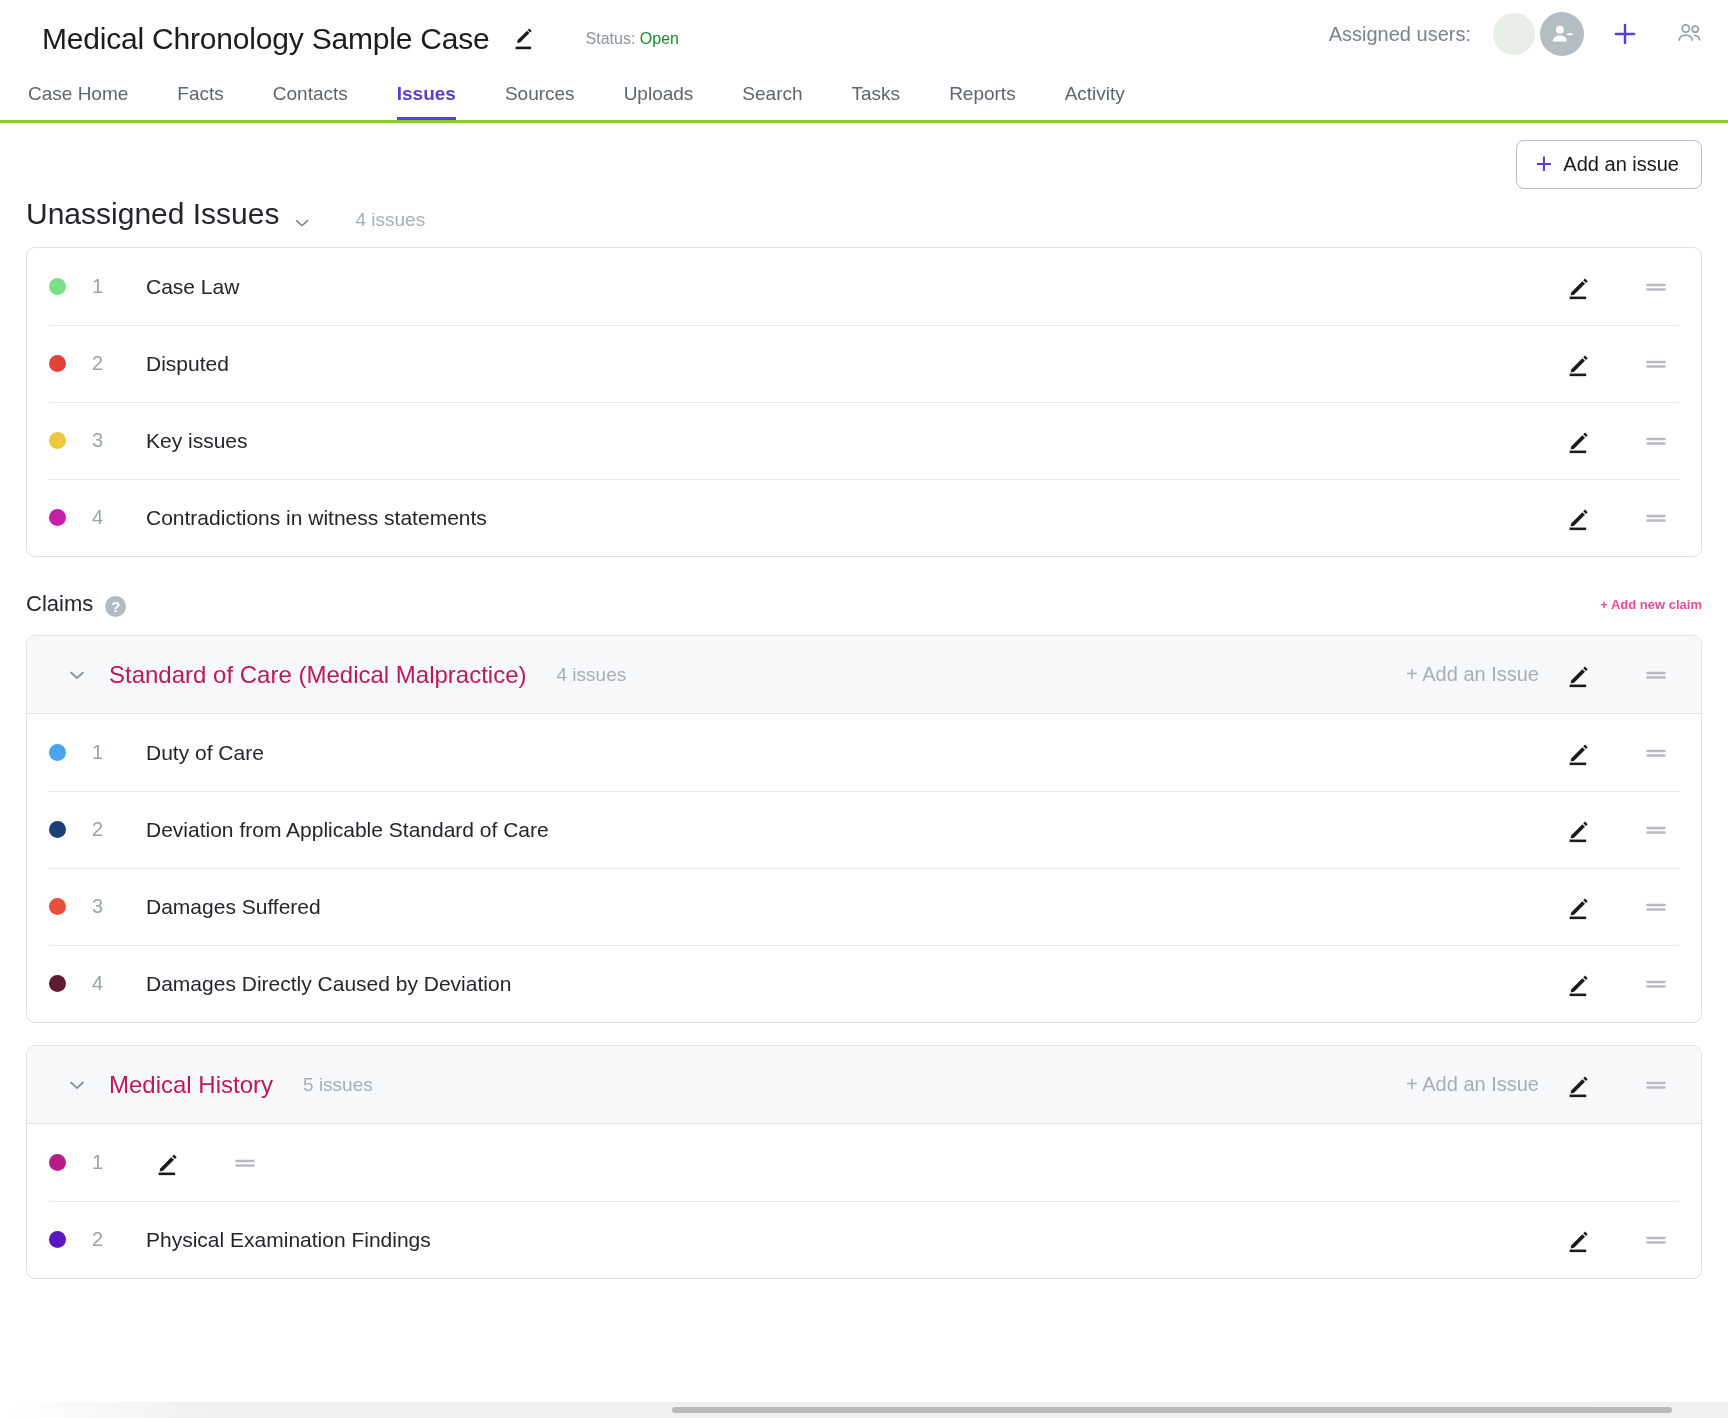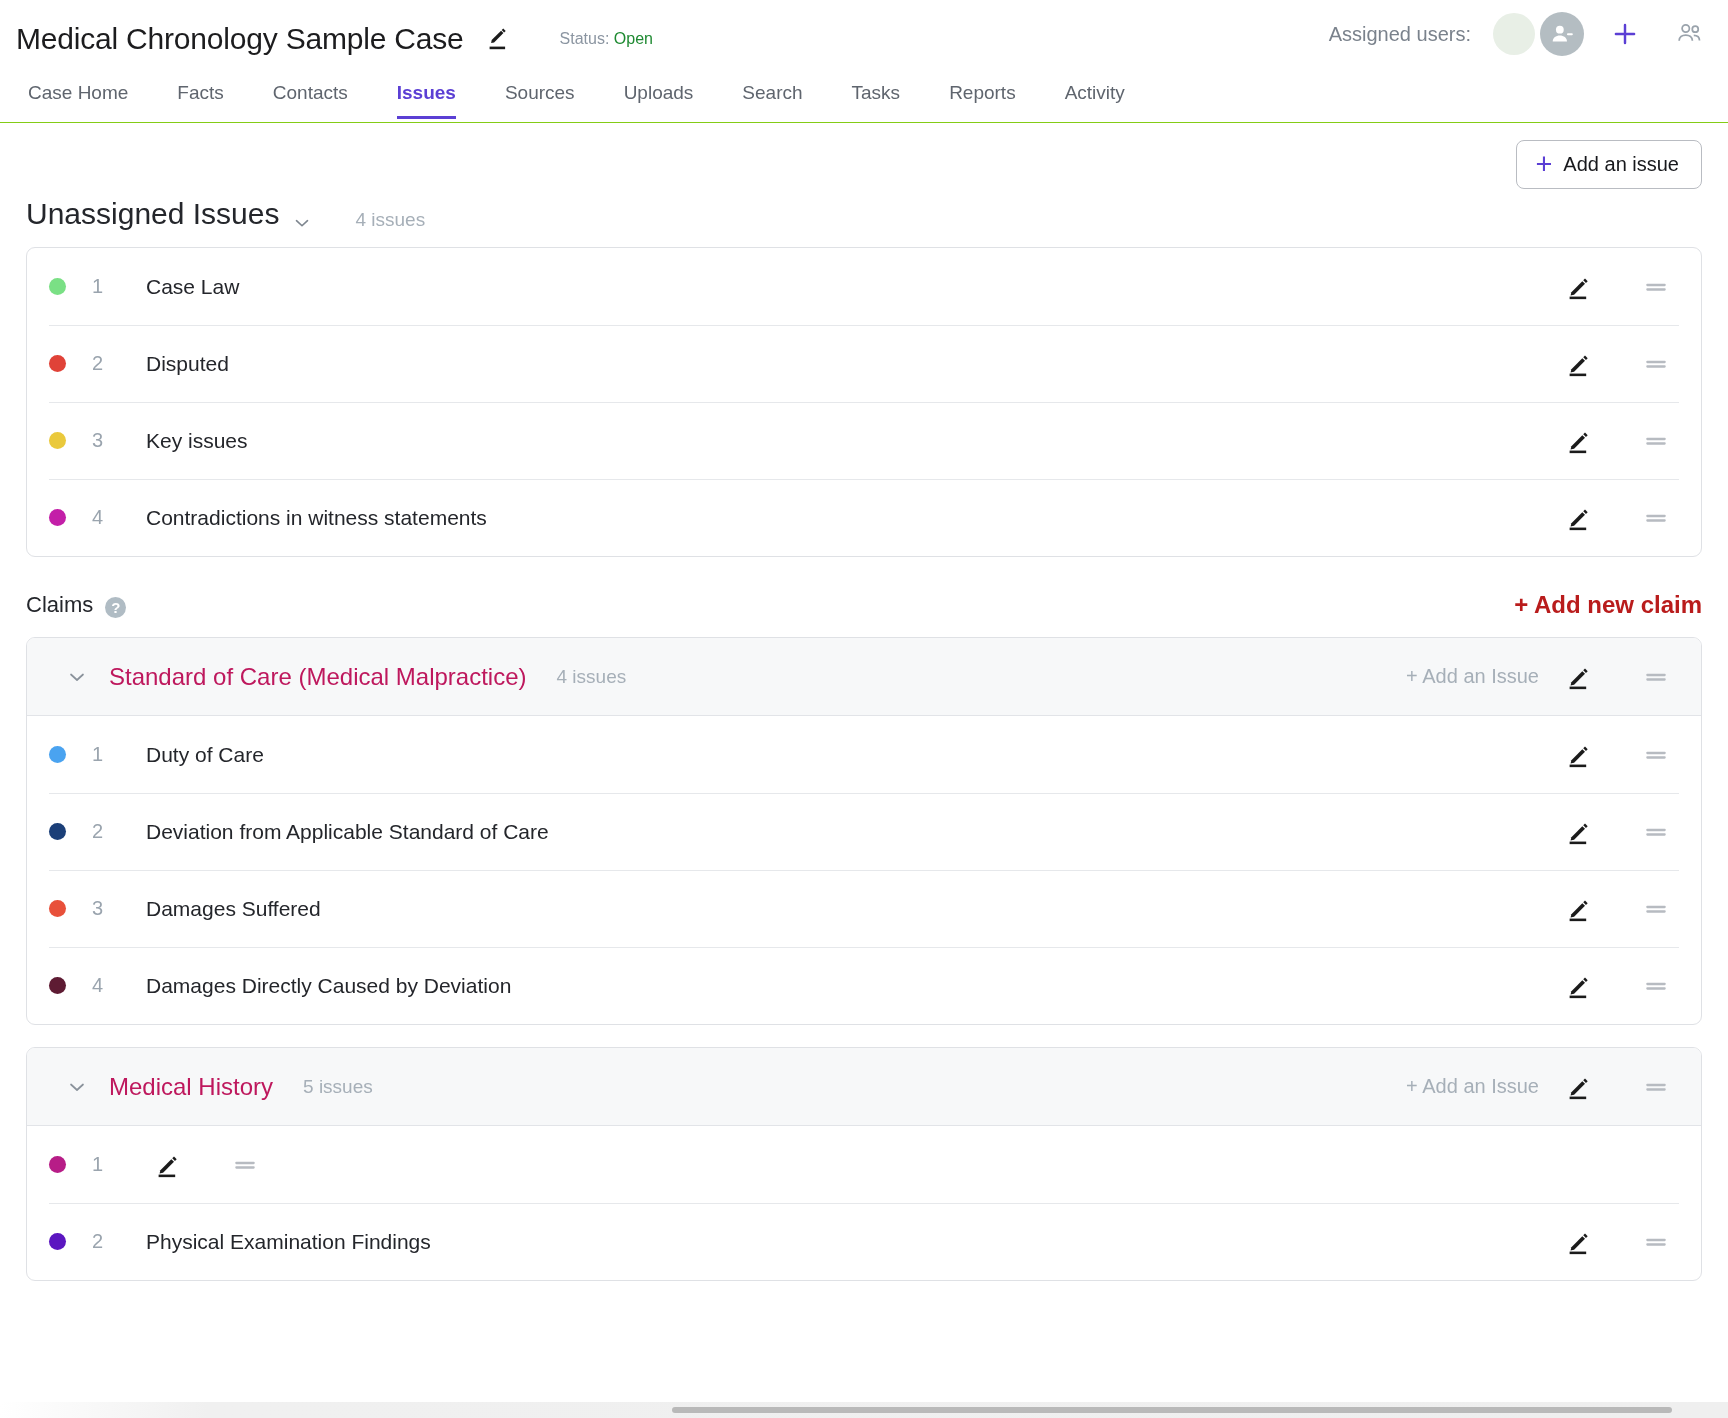--- a/index.html
+++ b/index.html
@@ -7,21 +7,21 @@
     width: 1728px;
     height: 1418px;
     background: #ffffff;
     font-family: "Liberation Sans", sans-serif;
     overflow: hidden;
   }
 
   
   .app-header {
     position: relative;
-    padding: 0 16px;
+    padding: 0 42px;
     height: 78px;
   }
   .title-row {
     display: flex;
     align-items: center;
     height: 78px;
     gap: 0;
   }
   .case-title {
     font-size: 30px;
@@ -94,24 +94,24 @@
   .people-icon-btn {
     margin-left: 26px;
     width: 32px; height: 32px;
     display: inline-flex; align-items: center; justify-content: center;
     cursor: pointer;
   }
 
   
   .nav-bar {
     display: flex;
-    align-items: center;
+    align-items: flex-end;
     gap: 0;
     padding: 0 28px;
-    border-bottom: 1px solid #84cc16;
+    border-bottom: 3px solid #84cc16;
     height: 45px;
   }
   .nav-tab {
     font-size: 19px;
     color: #5f656e;
     padding: 0 0 12px 0;
     margin-right: 49px;
     cursor: pointer;
     white-space: nowrap;
     position: relative;
@@ -259,22 +259,22 @@
     color: #fff;
     font-size: 15px;
     line-height: 21px;
     text-align: center;
     font-weight: 700;
     cursor: pointer;
     transform: translateY(2px);
   }
   .add-claim-link {
     margin-left: auto;
-    font-size: 24px;
-    color: #b91c1c;
+    font-size: 13px;
+    color: #ec4899;
     font-weight: 700;
     cursor: pointer;
     white-space: nowrap;
   }
 
   .claim-card { margin-bottom: 22px; }
   .claim-header {
     display: flex;
     align-items: center;
     background: #f7f8f9;

